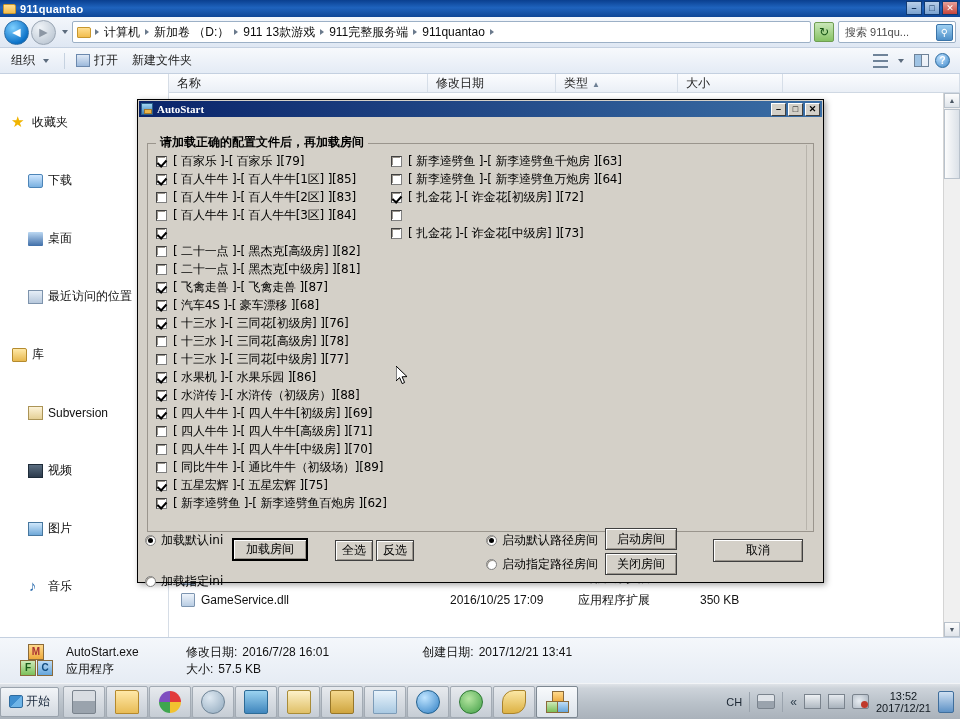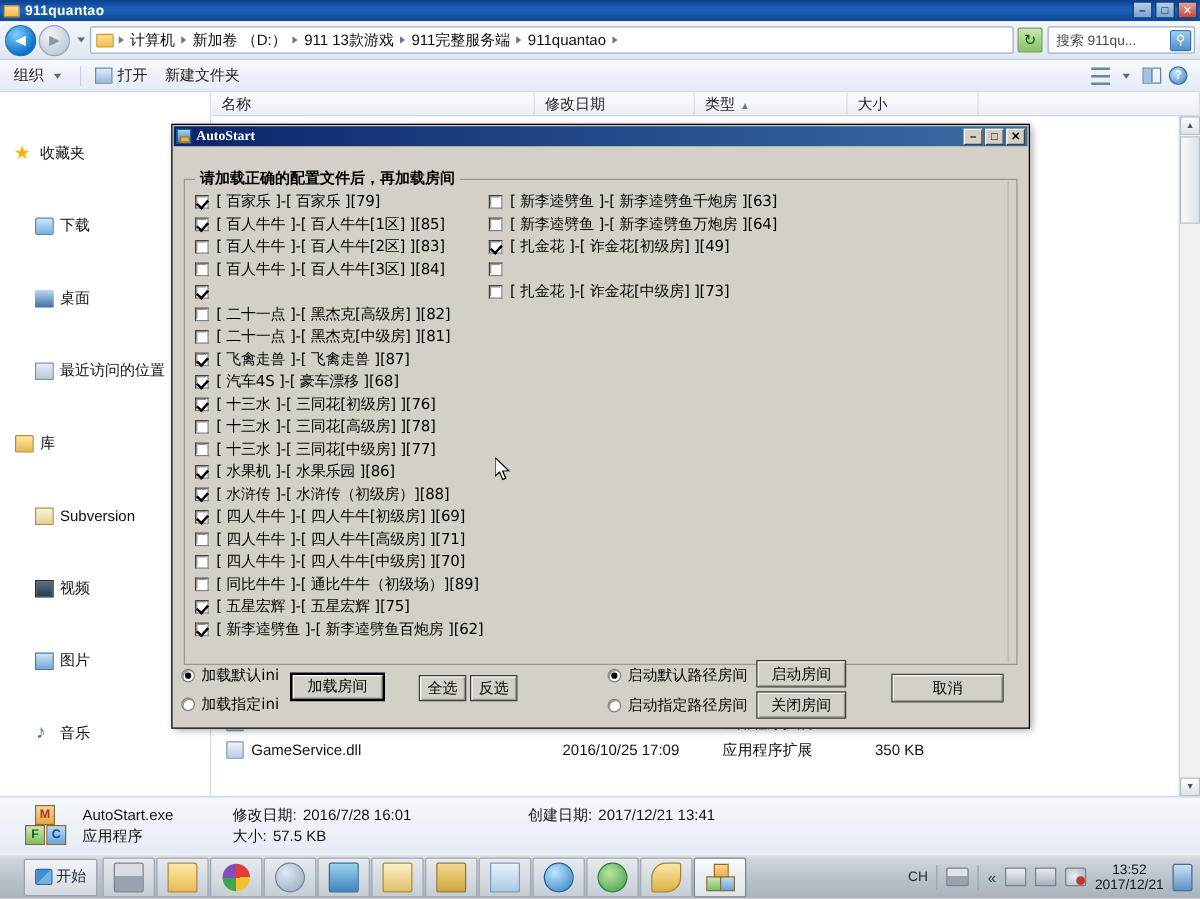--- a/index.html
+++ b/index.html
@@ -154,21 +154,21 @@
   .det-line span { display:inline-block; }
   .d-a { min-width:120px; } .d-b { min-width:180px; }
 
   
   .taskbar {
     position:absolute; left:0; bottom:0; width:960px; height:36px;
     background: linear-gradient(to bottom,#dfe3e8 0%, #cdd3da 12%, #b9c1c9 55%, #aab2bb 100%);
     border-top:1px solid #f2f4f7; display:flex; align-items:center; box-sizing:border-box;
   }
   .startbtn {
-    display:flex; align-items:center; gap:3px; height:30px; margin:0 4px 0 19px; padding:0 8px;
+    display:flex; align-items:center; gap:3px; height:30px; margin:0 4px 0 0; padding:0 8px;
     background:linear-gradient(to bottom,#f2f5f8,#d3d9e0); border:1px solid #9aa3ad;
     border-radius:2px; font-size:12px; color:#17263a; box-sizing:border-box;
   }
   .startbtn .flag {
     width:14px;height:13px;flex:none; border-radius:2px;
     background:linear-gradient(135deg,#3f8fd0 0 50%,#6fb5e8 50% 100%); border:1px solid #2f6b9e; box-sizing:border-box;
   }
   .qlaunch { display:flex; align-items:center; gap:0; height:32px; }
   .qbtn {
     width:42px;height:32px; margin-right:1px; display:flex; align-items:center; justify-content:center;
@@ -551,41 +551,41 @@
               <div class="chk-row">
                 <span class="chk"></span>
                 <span class="chk-label">[ 新李逵劈鱼 ]-[ 新李逵劈鱼千炮房 ][63]</span>
               </div>
               <div class="chk-row">
                 <span class="chk"></span>
                 <span class="chk-label">[ 新李逵劈鱼 ]-[ 新李逵劈鱼万炮房 ][64]</span>
               </div>
               <div class="chk-row">
                 <span class="chk on"></span>
-                <span class="chk-label">[ 扎金花 ]-[ 诈金花[初级房] ][49]</span>
+                <span class="chk-label">[ 扎金花 ]-[ 诈金花[初级房] ][72]</span>
               </div>
               <div class="chk-row">
                 <span class="chk"></span>
               </div>
               <div class="chk-row">
                 <span class="chk"></span>
                 <span class="chk-label">[ 扎金花 ]-[ 诈金花[中级房] ][73]</span>
               </div>
             </div>
 
         </div>
         <div class="scroll-right"></div>
       </div>
 
       <div class="ctl" style="left:7px; top:415px;">
         <div class="radio-row">
           <span class="radio on"></span>
           <span>加载默认ini</span>
         </div>
-        <div class="radio-row" style="margin-top:6px;">
+        <div class="radio-row" style="margin-top:24px;">
           <span class="radio"></span>
           <span>加载指定ini</span>
         </div>
       </div>
 
       <div class="ctl" style="left:348px; top:415px;">
         <div class="radio-row">
           <span class="radio on"></span>
           <span>启动默认路径房间</span>
         </div>

